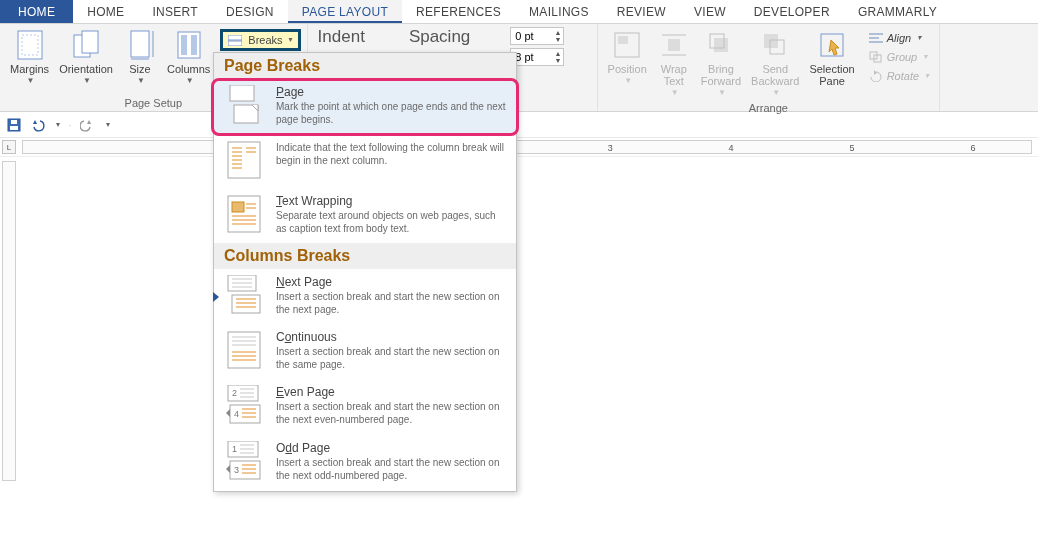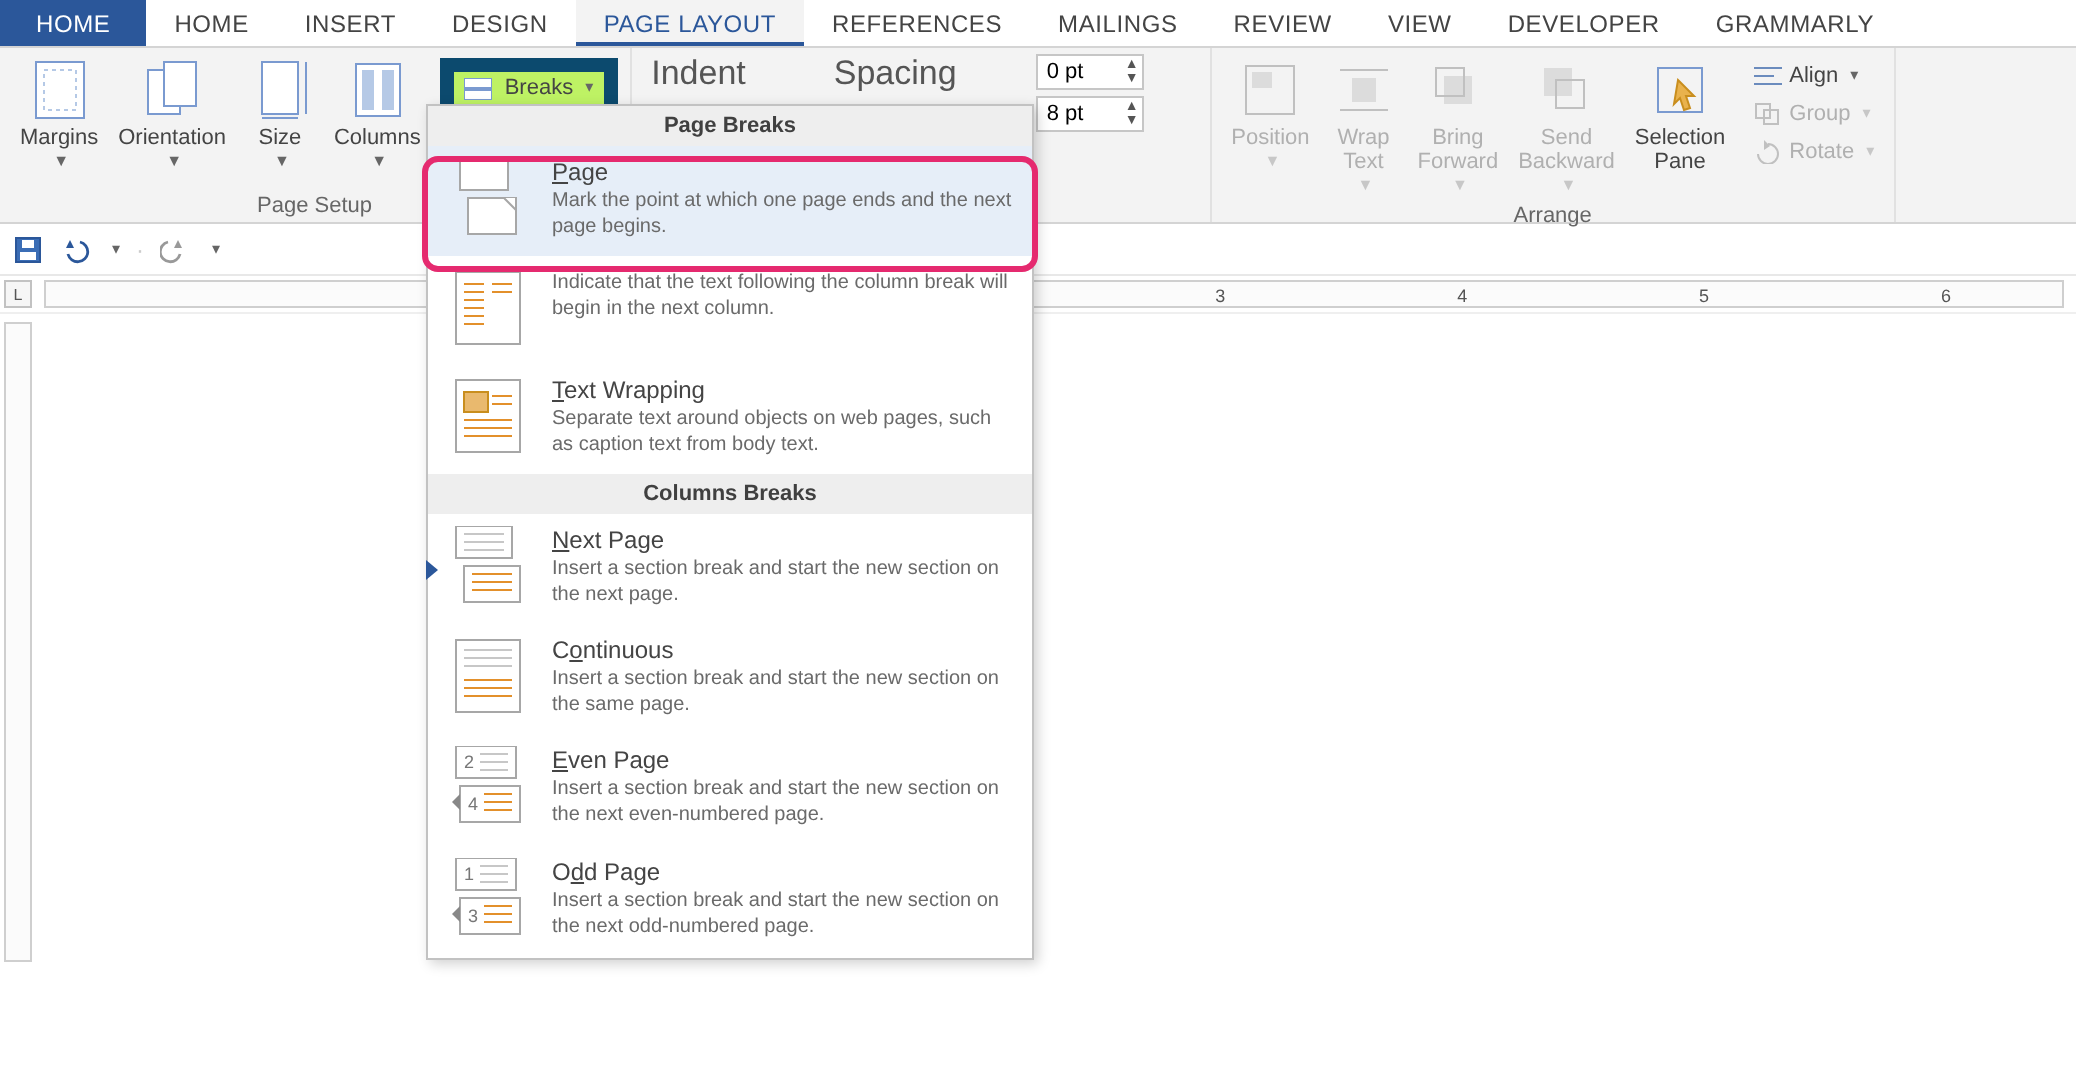--- a/index.html
+++ b/index.html
@@ -95,22 +95,22 @@
     padding: 1px 4px;
     font-size: 11px;
     color: #444;
     cursor: pointer;
     line-height: 16px;
   }
   .caret { font-size: 8px; color: #666; margin-left: 2px; }
   .btn-big.disabled .caret { color: #c7c7c7; }
 
   .breaks-active {
-    background: #bef264;
-    border: 7px solid #0c4a6e;
+    background: #fef9c3;
+    border: 3px solid #0c4a6e;
     padding: 0 5px;
   }
   .breaks-active .ico-sm {
     display:inline-block;width:14px;height:11px;margin-right:2px;vertical-align:-2px;
   }
   .col-stack { display: flex; flex-direction: column; gap: 1px; }
 
   .indent-label, .spacing-label { font-size: 17px; color: #555; padding-left: 4px; }
   .spinner {
     display:flex; align-items:center; gap:2px;
@@ -164,25 +164,24 @@
     left: 213px;
     top: 52px;
     width: 304px;
     background: #fff;
     border: 1px solid #c2c2c2;
     box-shadow: 2px 2px 6px rgba(0,0,0,.18);
     z-index: 50;
   }
   .dd-header {
     background: #eeeeee;
-    color: #404040;
+    color: #a16207;
     font-weight: 600;
-    font-size: 11px;
+    font-size: 16px;
     padding: 4px 10px;
-    text-align: center;
   }
   .dd-item {
     display:flex; gap: 12px; padding: 6px 8px 8px 10px;
     cursor: pointer;
     position: relative;
   }
   .dd-item .thumb {
     width: 40px; flex: none;
   }
   .dd-item .texts { flex:1; }
@@ -370,21 +369,21 @@
       <div class="btn-big">
         <span class="ico">
             <svg width="30" height="30">
               <rect x="4" y="4" width="22" height="22" fill="none" stroke="#7a9ad0"></rect>
               <path d="M14 10 L22 18 L18 18 L20 24 L17 25 L15 19 L12 22 Z" fill="#e9b24d" stroke="#c98e1e"></path>
             </svg>
           </span>
         <span style="white-space:pre-line">Selection
 Pane</span>
       </div>
-      <div class="col-stack" style="margin-left:4px;margin-top:2px;">
+      <div class="col-stack" style="margin-left:4px;margin-top:2px;font-style:italic;">
         <div class="btn-small">
           <span>
               <svg width="14" height="12">
                 <line x1="0" y1="2" x2="14" y2="2" stroke="#6b8bbd"></line>
                 <line x1="0" y1="6" x2="10" y2="6" stroke="#6b8bbd"></line>
                 <line x1="0" y1="10" x2="14" y2="10" stroke="#6b8bbd"></line>
               </svg>
             </span>
           <span>Align</span>
             <span class="caret">▾</span>

